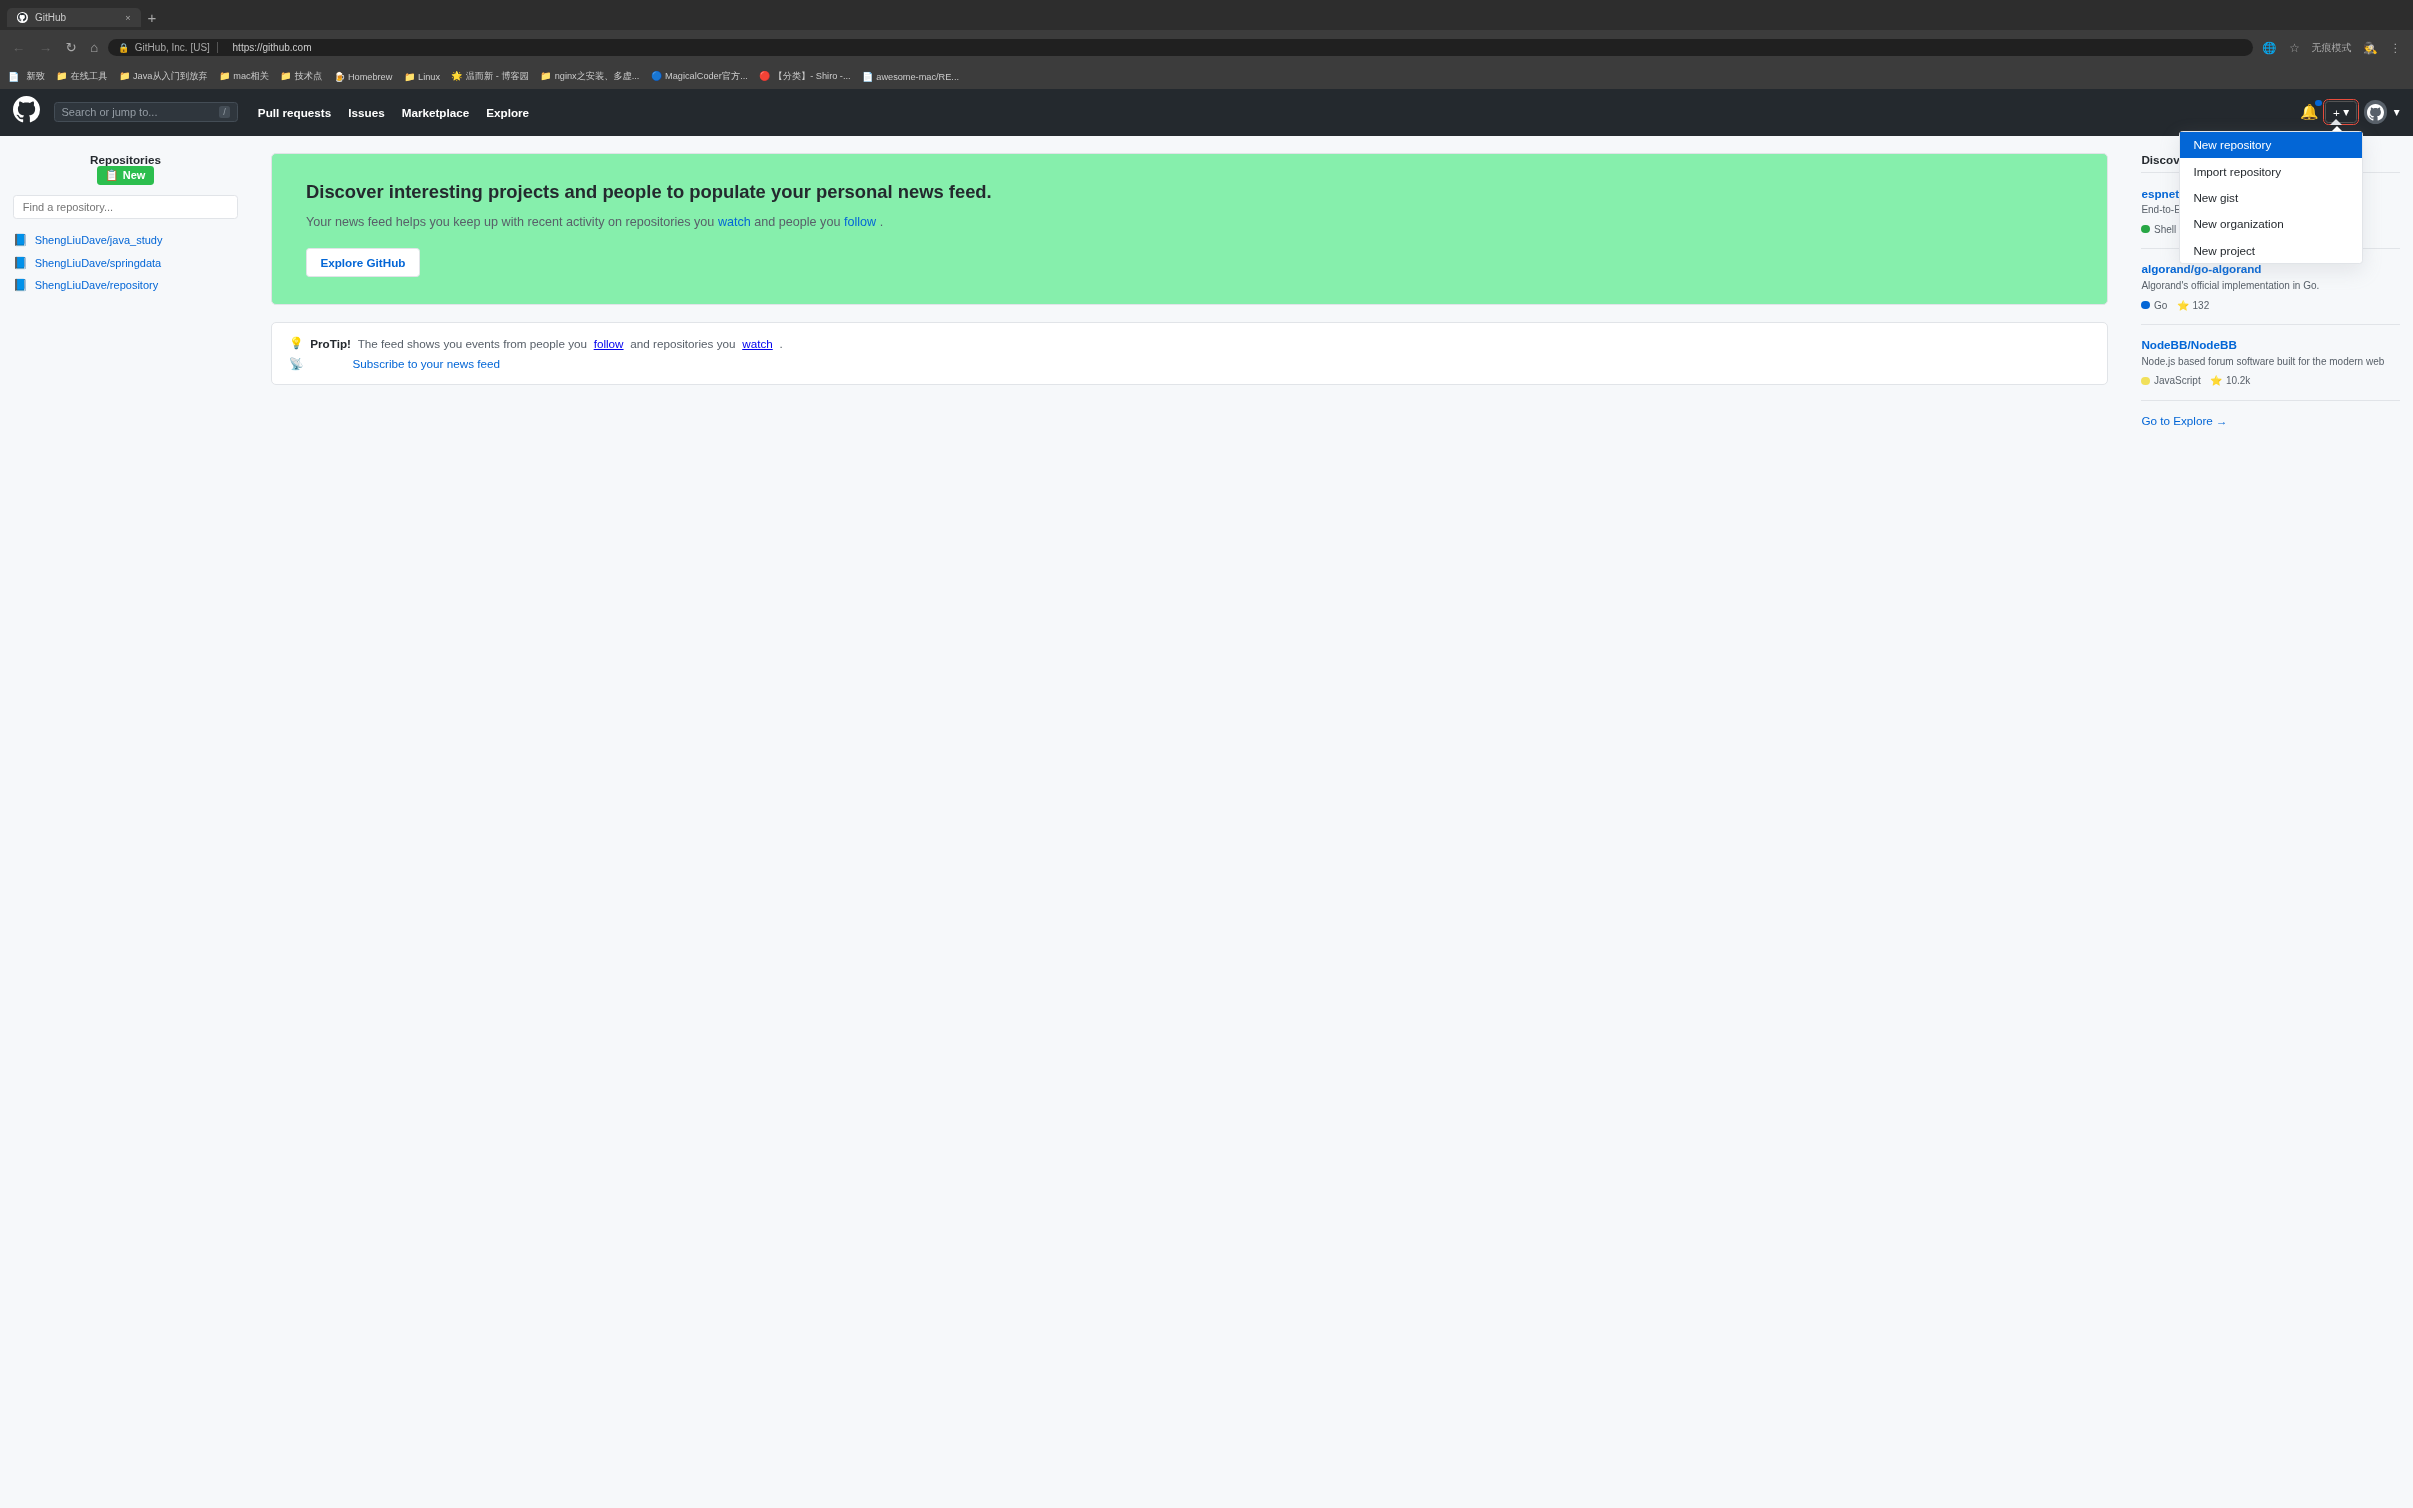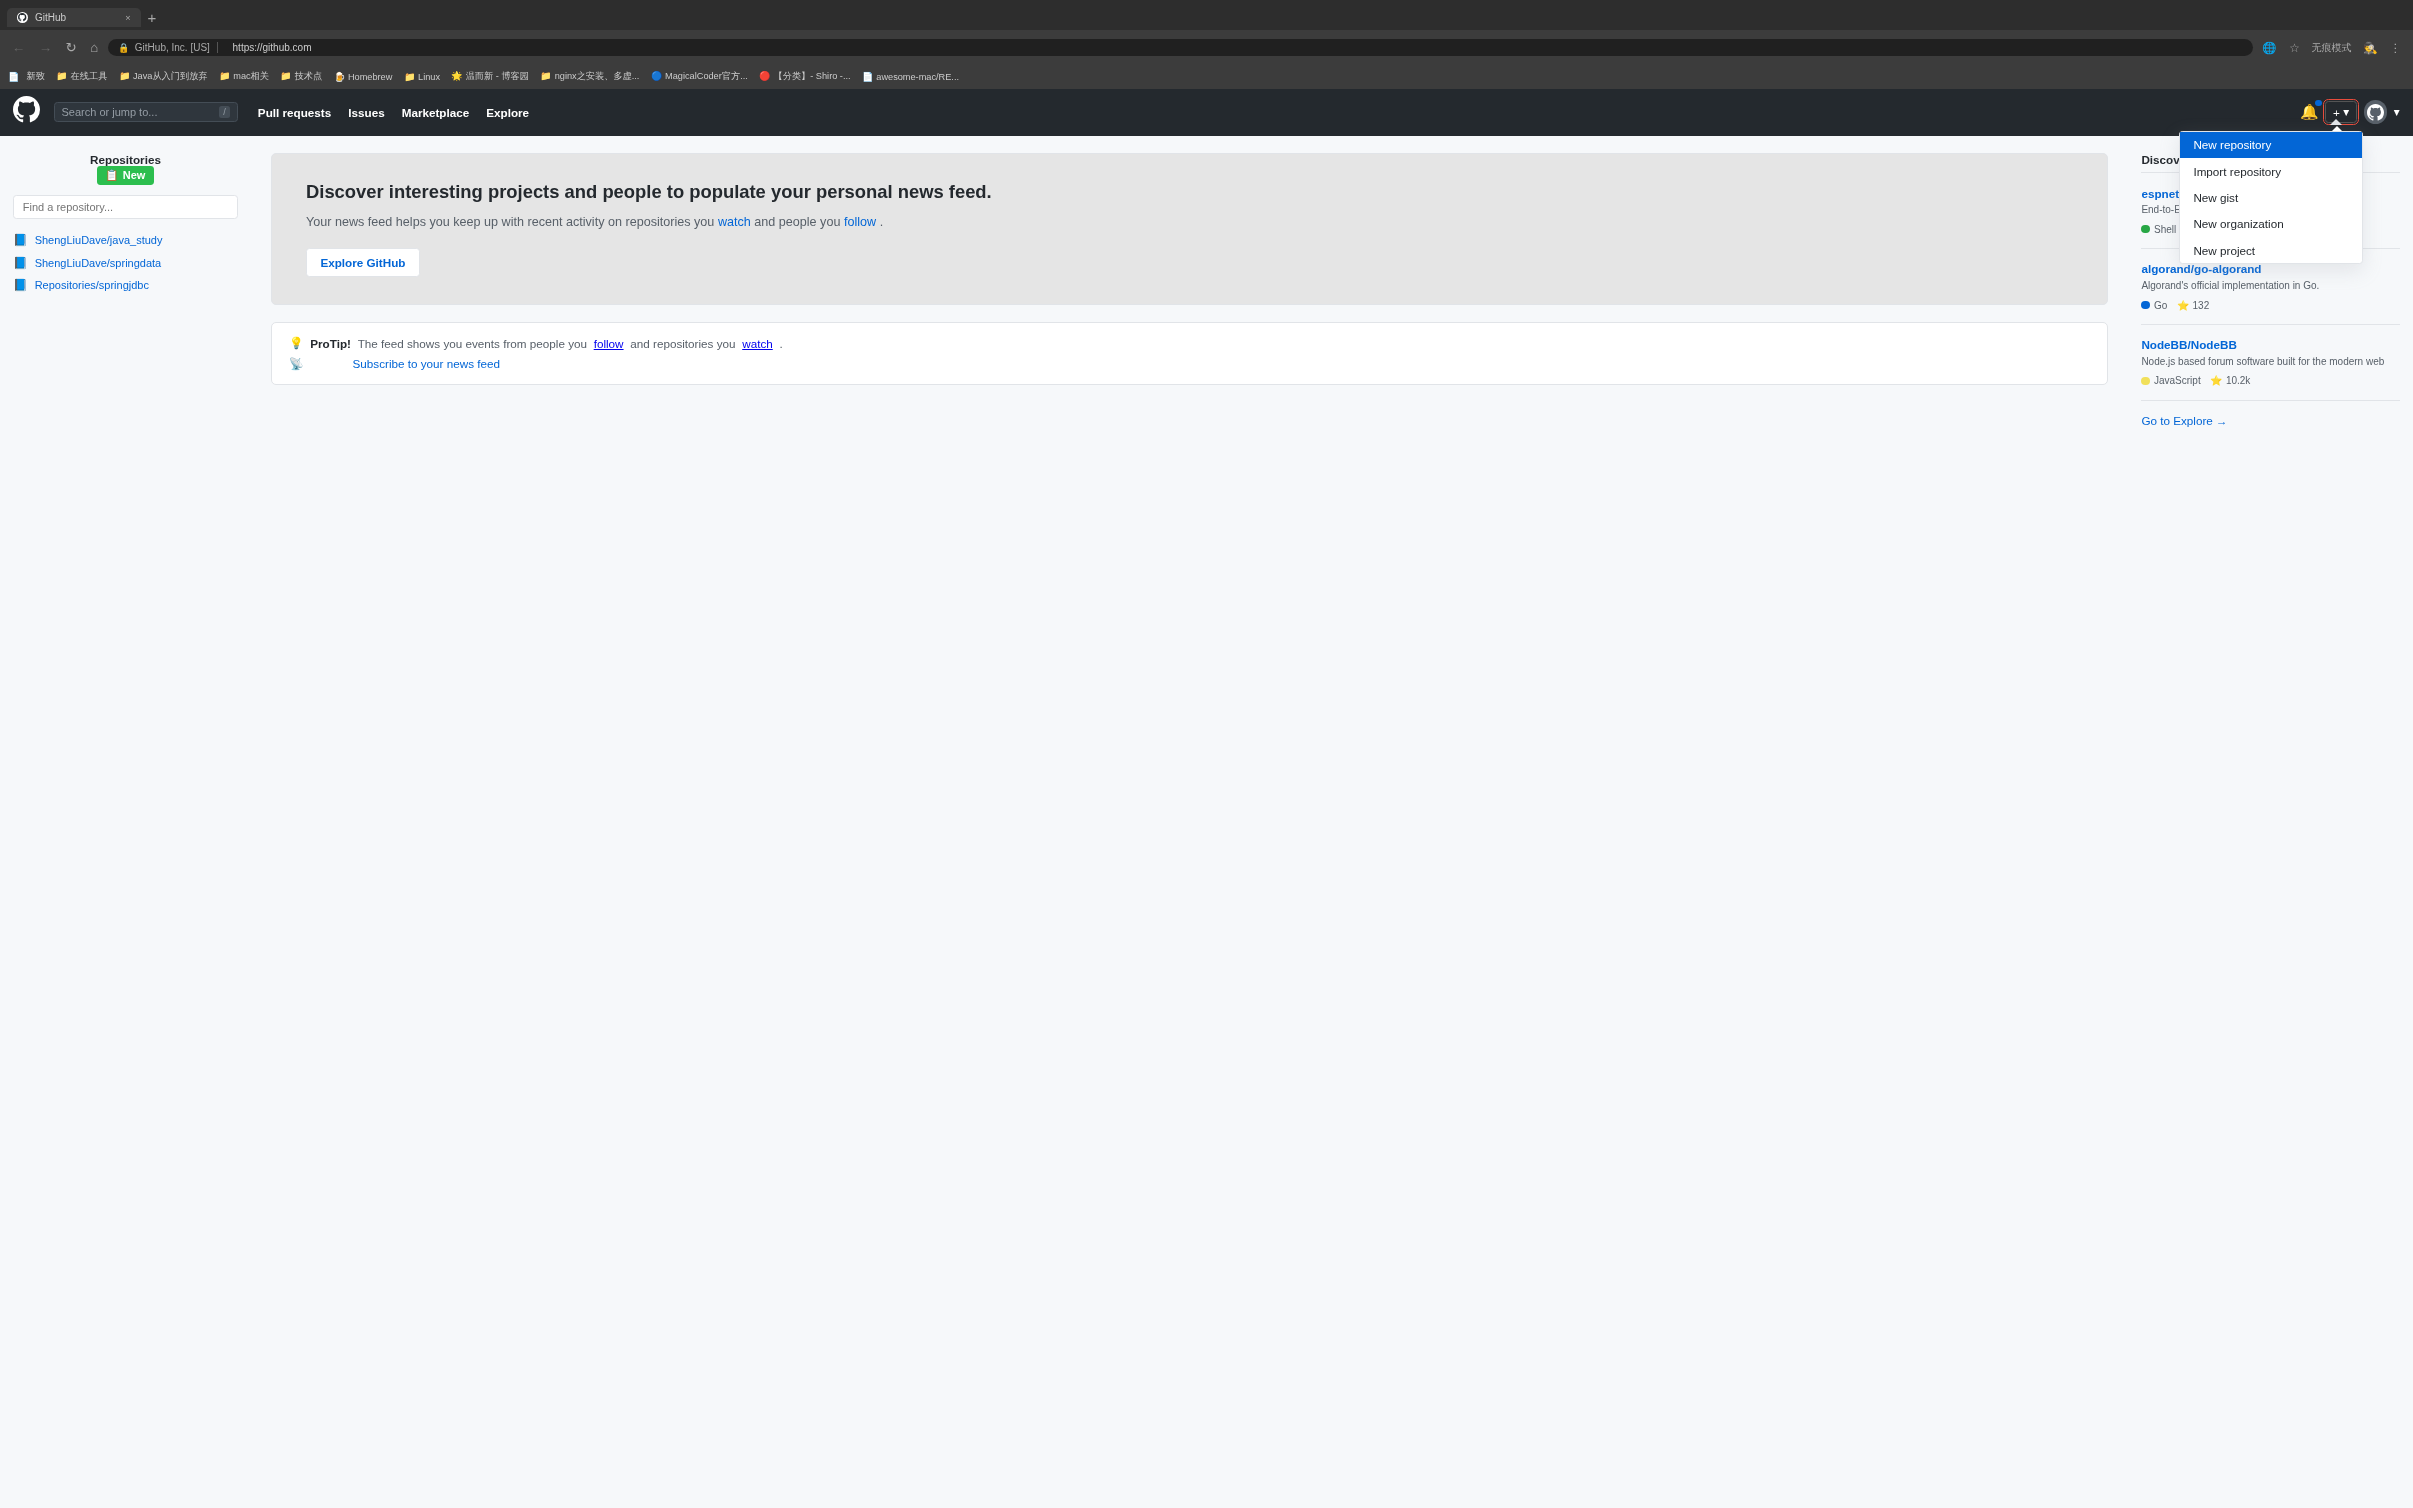--- a/index.html
+++ b/index.html
@@ -50,21 +50,21 @@
     .sidebar-title { font-size: 11.7px; font-weight: 600; color: #24292e; }
     .sidebar-new-btn { background: #2cbe4e; color: white; border: none; border-radius: 3.4px; padding: 3.4px 8.4px; font-size: 11px; cursor: pointer; display: flex; align-items: center; gap: 3.4px; font-weight: 600; }
     .sidebar-search { width: 100%; padding: 5px 8.4px; border: 0.8px solid #e1e4e8; border-radius: 3.4px; font-size: 11px; color: #586069; background: #fff; margin-bottom: 10px; outline: none; }
     .repo-list { list-style: none; }
     .repo-item { display: flex; align-items: center; gap: 6.7px; padding: 4.2px 0; }
     .repo-icon { color: #586069; font-size: 11.7px; }
     .repo-link { color: #0366d6; text-decoration: none; font-size: 11px; }
 
     
     .content { flex: 1; padding: 17px 20px; }
-    .discover-card { background: #e5e5e5; border: 0.8px solid #e1e4e8; border-radius: 5px; padding: 27px 34px; margin-bottom: 17px; }
+    .discover-card { background: #86efac; border: 0.8px solid #e1e4e8; border-radius: 5px; padding: 27px 34px; margin-bottom: 17px; }
     .discover-title { font-size: 18.4px; font-weight: 600; color: #24292e; margin-bottom: 10px; }
     .discover-desc { font-size: 12.6px; color: #586069; margin-bottom: 17px; line-height: 1.5; }
     .discover-desc a { color: #0366d6; text-decoration: none; }
     .explore-btn { background: white; border: 0.8px solid #e1e4e8; border-radius: 3.4px; padding: 6.7px 13.4px; color: #0366d6; font-size: 11.7px; cursor: pointer; font-weight: 600; }
     .protip-section { background: white; border: 0.8px solid #e1e4e8; border-radius: 5px; padding: 13.4px 17px; }
     .protip-row { display: flex; align-items: center; gap: 6.7px; font-size: 11.7px; color: #586069; margin-bottom: 6.7px; }
     .protip-label { font-weight: 700; color: #24292e; }
     .protip-link { color: #0366d6; text-decoration: none; margin-left: 44px; }
     .subscribe-row { display: flex; align-items: center; gap: 5px; font-size: 11.7px; color: #586069; }
     .subscribe-icon { color: #586069; }
@@ -203,21 +203,21 @@
       <li class="repo-item">
         <span class="repo-icon">📘</span>
         <a class="repo-link" href="#">ShengLiuDave/java_study</a>
       </li>
       <li class="repo-item">
         <span class="repo-icon">📘</span>
         <a class="repo-link" href="#">ShengLiuDave/springdata</a>
       </li>
       <li class="repo-item">
         <span class="repo-icon">📘</span>
-        <a class="repo-link" href="#">Repositories/springjdbc</a>
+        <a class="repo-link" href="#">ShengLiuDave/repository</a>
       </li>
     </ul>
   </div>
 
   <div class="content">
     <div class="discover-card">
       <h2 class="discover-title">Discover interesting projects and people to populate your personal news feed.</h2>
       <p class="discover-desc">
         <span>Your news feed helps you keep up with recent activity on repositories you </span>
         <a href="#">watch</a>

